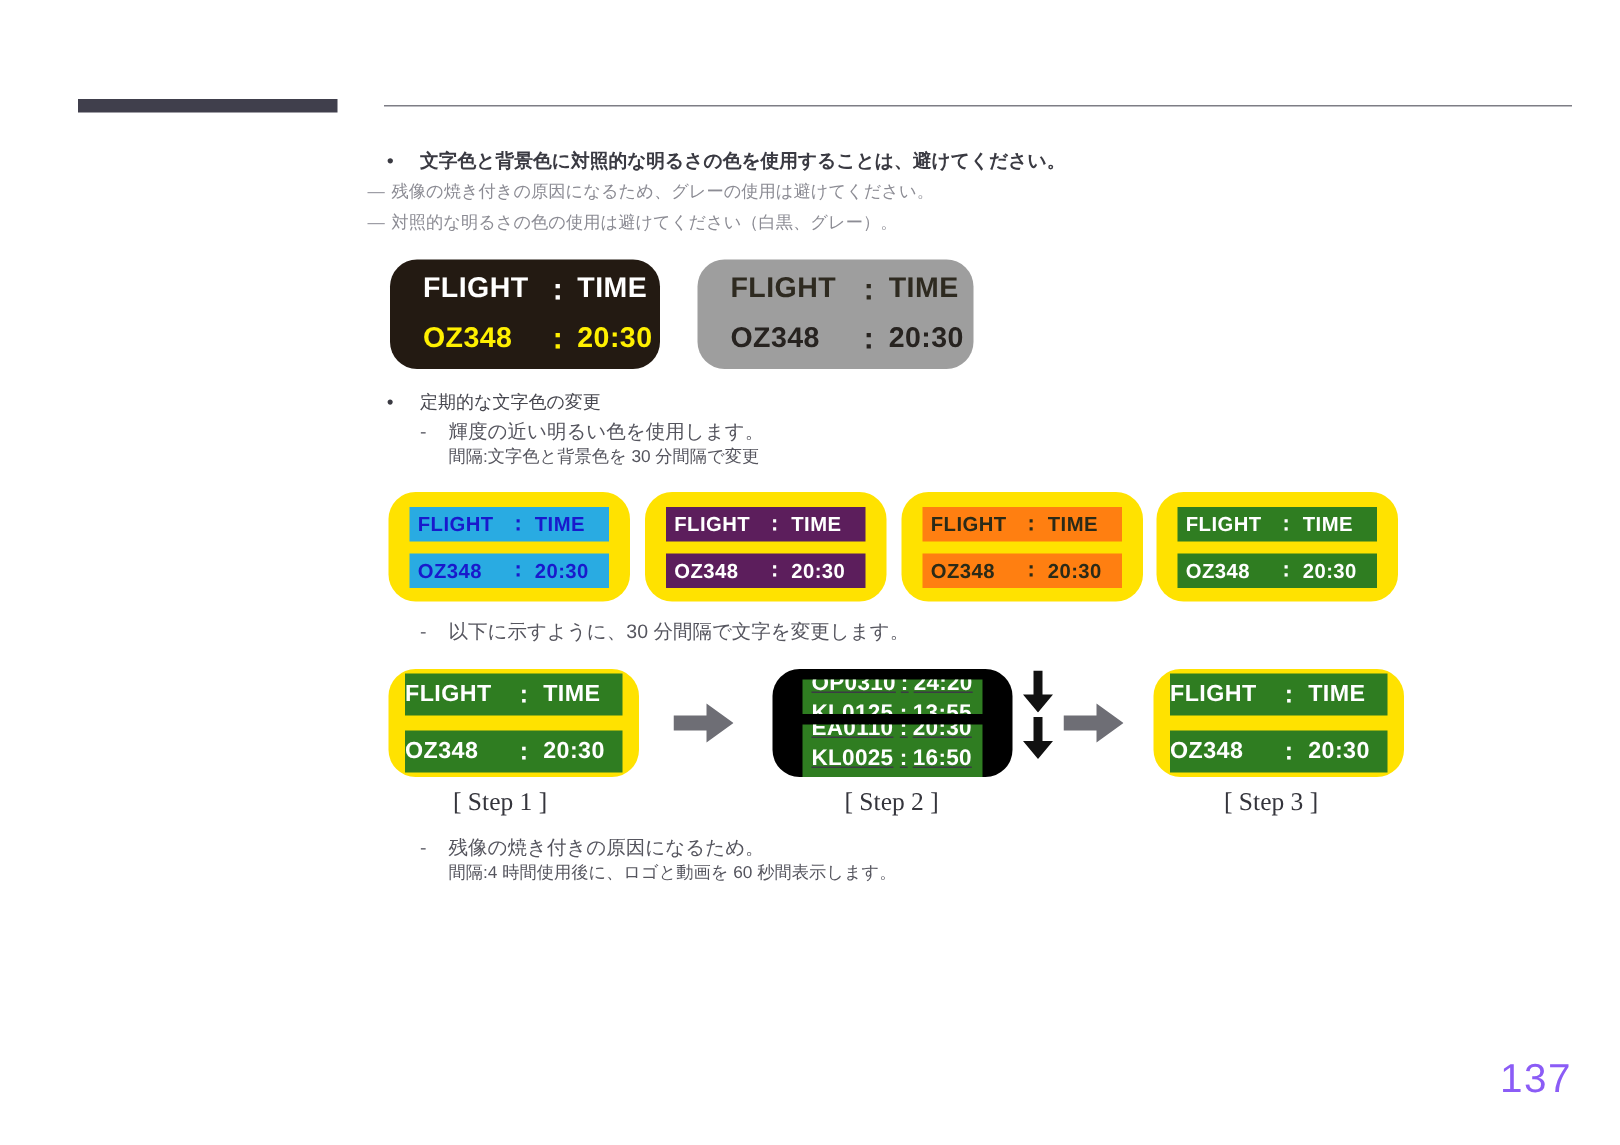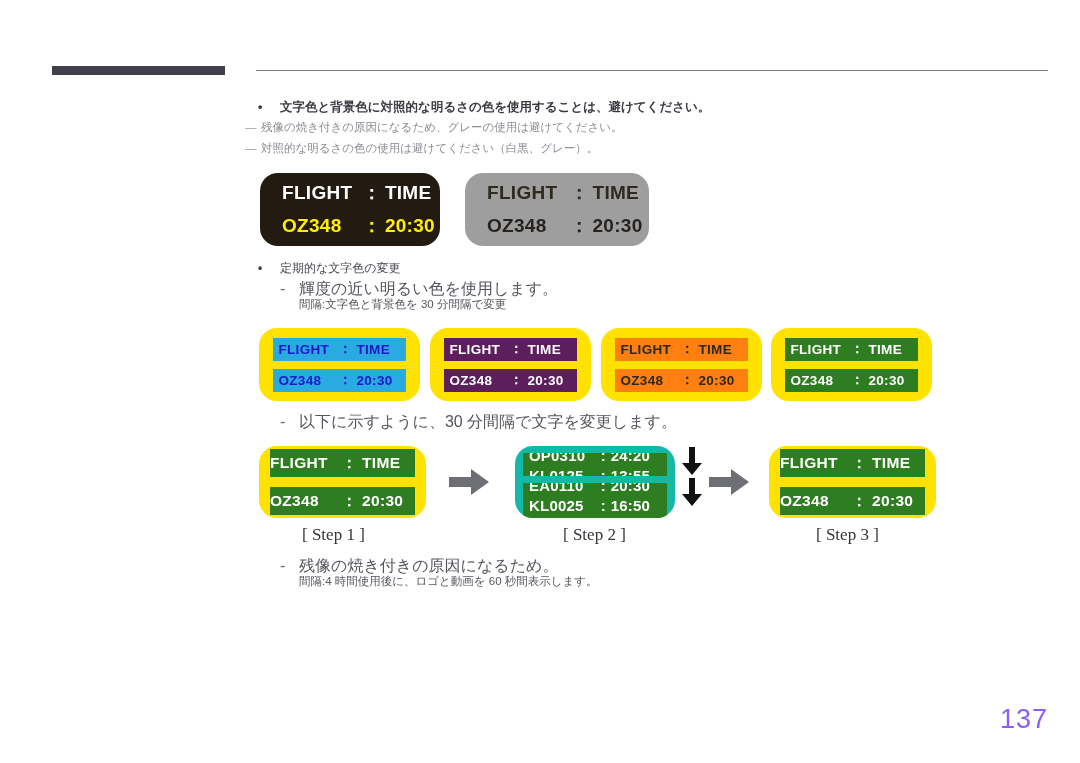--- a/index.html
+++ b/index.html
@@ -53,21 +53,21 @@
     color: #3a3a42;
     letter-spacing: 0px;
   }
   .bullet-l1 .dot {
     display: inline-block;
     width: 22px;
     color: #3a3a42;
     font-weight: bold;
   }
   .bullet-dash {
-    font-size: 16px;
+    font-size: 13px;
     color: #55555e;
   }
   .bullet-dash .dash {
     display: inline-block;
     width: 19px;
     color: #6b6b73;
   }
   .sub-line {
     font-size: 11.5px;
     color: #55555e;
@@ -145,24 +145,25 @@
     font-size: 15.5px;
     height: 28px;
   }
   .panel-step .row.r1 { margin-bottom: 10px; }
   .panel-step .c-flight { width: 68px; }
   .panel-step .c-colon  { width: 26px; }
   .panel-step .c-time   { width: 54px; }
 
   
   .panel-scroll {
-    background: #14b8a6;
+    background: #000000;
     overflow: hidden;
     box-sizing: border-box;
-    padding: 7px 8px;
+    padding: 7px 20px;
+    text-decoration: underline;
   }
   .panel-scroll .strip {
     background: #2f7d21;
     overflow: hidden;
     position: relative;
     color: #ffffff;
     font-weight: bold;
     font-size: 15px;
     letter-spacing: 0.2px;
   }

